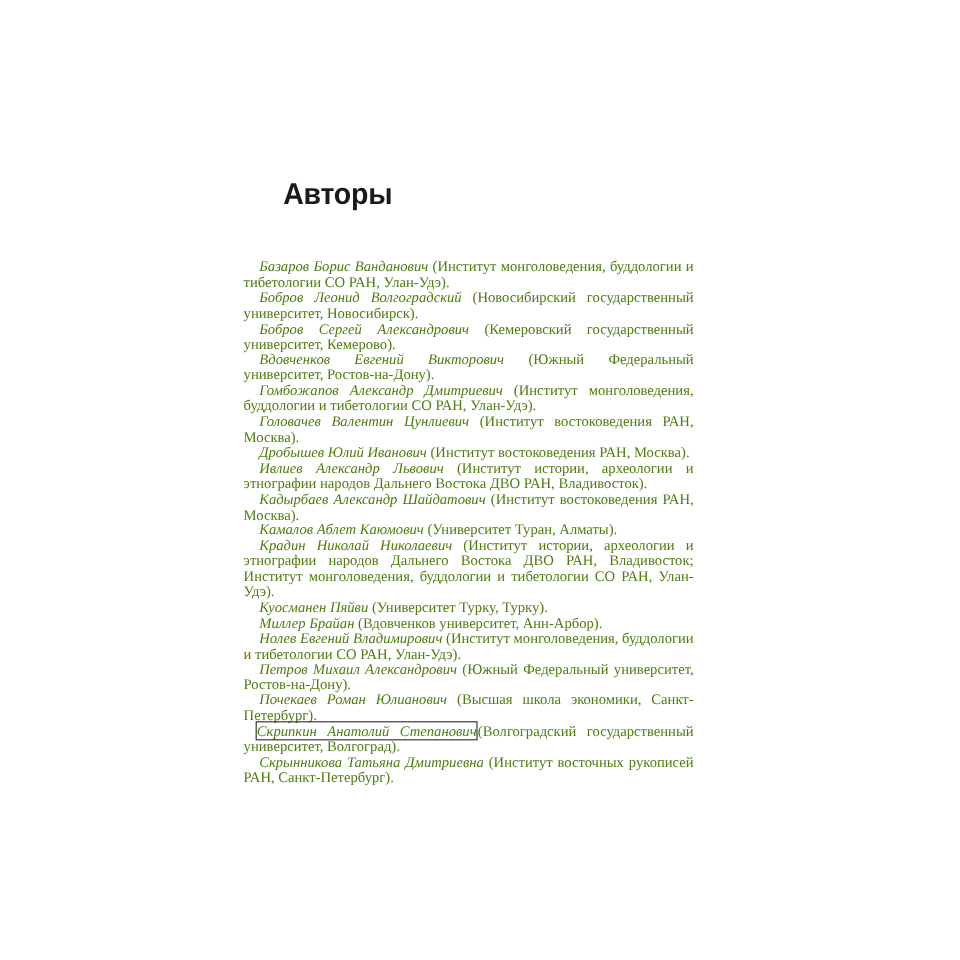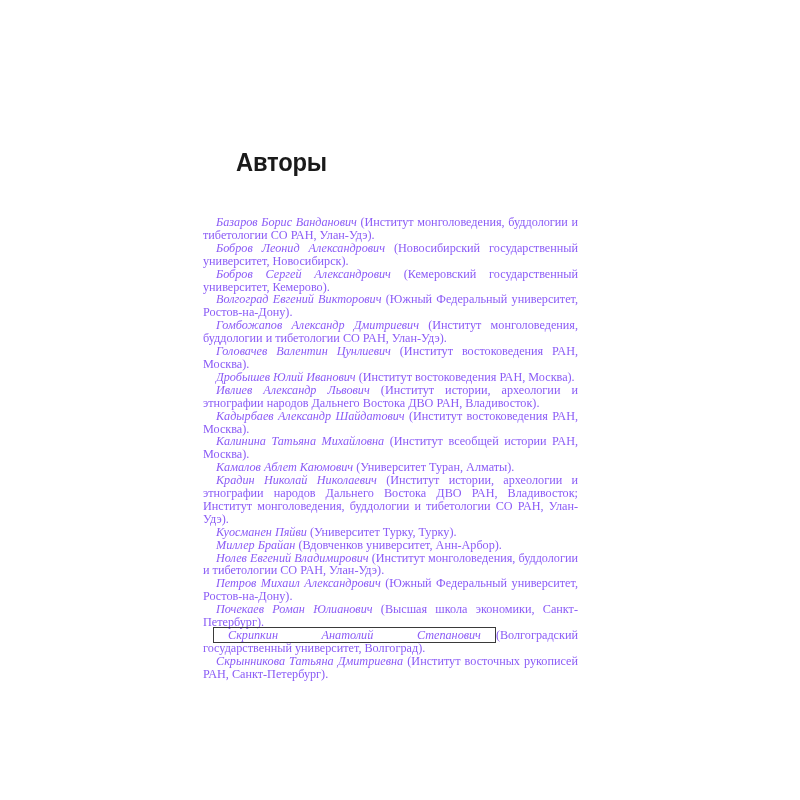--- a/index.html
+++ b/index.html
@@ -37,64 +37,63 @@
   }
   .authors-list {
     position: absolute;
     left: 203px;
     top: 216px;
     width: 375px;
     font-family: "Liberation Serif", serif;
     font-size: 12.2px;
     line-height: 12.9px;
     text-align: justify;
-    color: #8b5cf6;
+    color: #4d7c0f;
     hyphens: auto;
     -webkit-hyphens: auto;
   }
   .author-entry {
     margin: 0;
     padding: 0;
     text-indent: 13px;
   }
   .author-name {
     font-style: italic;
   }
   .author-name.boxed {
     border: 1px solid #3a3a3a;
-    padding: 0 14px;
+    padding: 0 0;
     margin-left: -3px;
   }
 </style>
 </head>
 <body>
 
 <div class="page">
   <h1 class="page-title">Авторы</h1>
 
   <div class="authors-list">
   <p class="author-entry"><i class="author-name">Базаров Борис Ванданович</i><span class="author-affiliation"> (Институт монголоведения, буддологии и тибетологии СО РАН, Улан-Удэ).</span></p>
 
-  <p class="author-entry"><i class="author-name">Бобров Леонид Александрович</i><span class="author-affiliation"> (Новосибирский государственный университет, Новосибирск).</span></p>
+  <p class="author-entry"><i class="author-name">Бобров Леонид Волгоградский</i><span class="author-affiliation"> (Новосибирский государственный университет, Новосибирск).</span></p>
 
   <p class="author-entry"><i class="author-name">Бобров Сергей Александрович</i><span class="author-affiliation"> (Кемеровский государственный университет, Кемерово).</span></p>
 
-  <p class="author-entry"><i class="author-name">Волгоград Евгений Викторович</i><span class="author-affiliation"> (Южный Федеральный университет, Ростов-на-Дону).</span></p>
+  <p class="author-entry"><i class="author-name">Вдовченков Евгений Викторович</i><span class="author-affiliation"> (Южный Федеральный университет, Ростов-на-Дону).</span></p>
 
   <p class="author-entry"><i class="author-name">Гомбожапов Александр Дмитриевич</i><span class="author-affiliation"> (Институт монголоведения, буддологии и тибетологии СО РАН, Улан-Удэ).</span></p>
 
   <p class="author-entry"><i class="author-name">Головачев Валентин Цунлиевич</i><span class="author-affiliation"> (Институт востоковедения РАН, Москва).</span></p>
 
   <p class="author-entry"><i class="author-name">Дробышев Юлий Иванович</i><span class="author-affiliation"> (Институт востоковедения РАН, Москва).</span></p>
 
   <p class="author-entry"><i class="author-name">Ивлиев Александр Львович</i><span class="author-affiliation"> (Институт истории, археологии и этнографии народов Дальнего Востока ДВО РАН, Владивосток).</span></p>
 
   <p class="author-entry"><i class="author-name">Кадырбаев Александр Шайдатович</i><span class="author-affiliation"> (Институт востоковедения РАН, Москва).</span></p>
 
-  <p class="author-entry"><i class="author-name">Калинина Татьяна Михайловна</i><span class="author-affiliation"> (Институт всеобщей истории РАН, Москва).</span></p>
 
   <p class="author-entry"><i class="author-name">Камалов Аблет Каюмович</i><span class="author-affiliation"> (Университет Туран, Алматы).</span></p>
 
   <p class="author-entry"><i class="author-name">Крадин Николай Николаевич</i><span class="author-affiliation"> (Институт истории, археологии и этнографии народов Дальнего Востока ДВО РАН, Владивосток; Институт монголоведения, буддологии и тибетологии СО РАН, Улан-Удэ).</span></p>
 
   <p class="author-entry"><i class="author-name">Куосманен Пяйви</i><span class="author-affiliation"> (Университет Турку, Турку).</span></p>
 
   <p class="author-entry"><i class="author-name">Миллер Брайан</i><span class="author-affiliation"> (Вдовченков университет, Анн-Арбор).</span></p>
 
   <p class="author-entry"><i class="author-name">Нолев Евгений Владимирович</i><span class="author-affiliation"> (Институт монголоведения, буддологии и тибетологии СО РАН, Улан-Удэ).</span></p>

